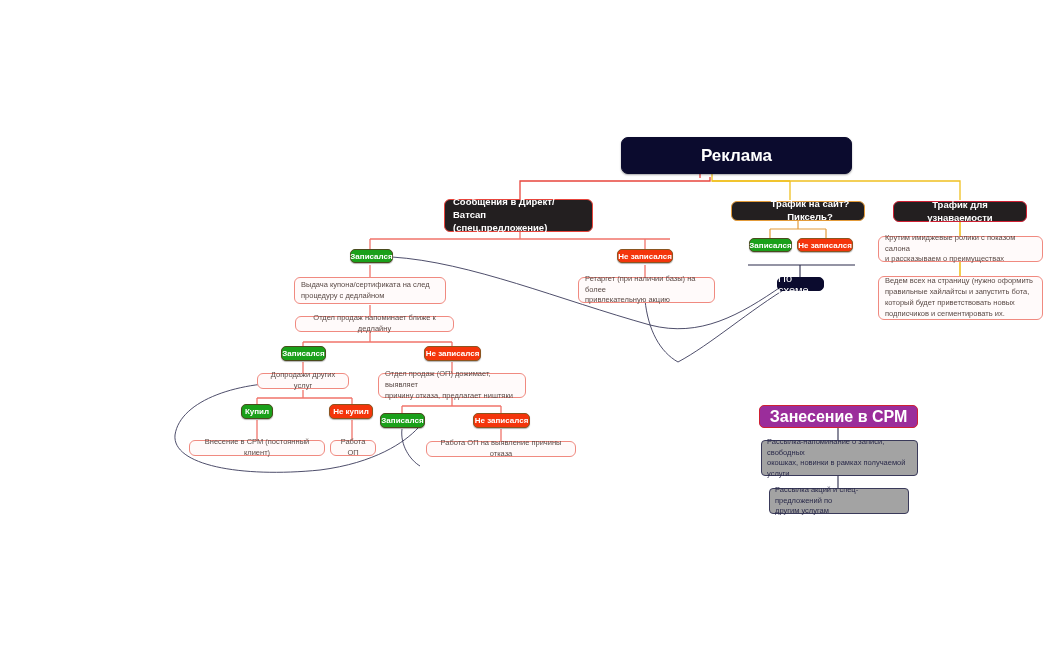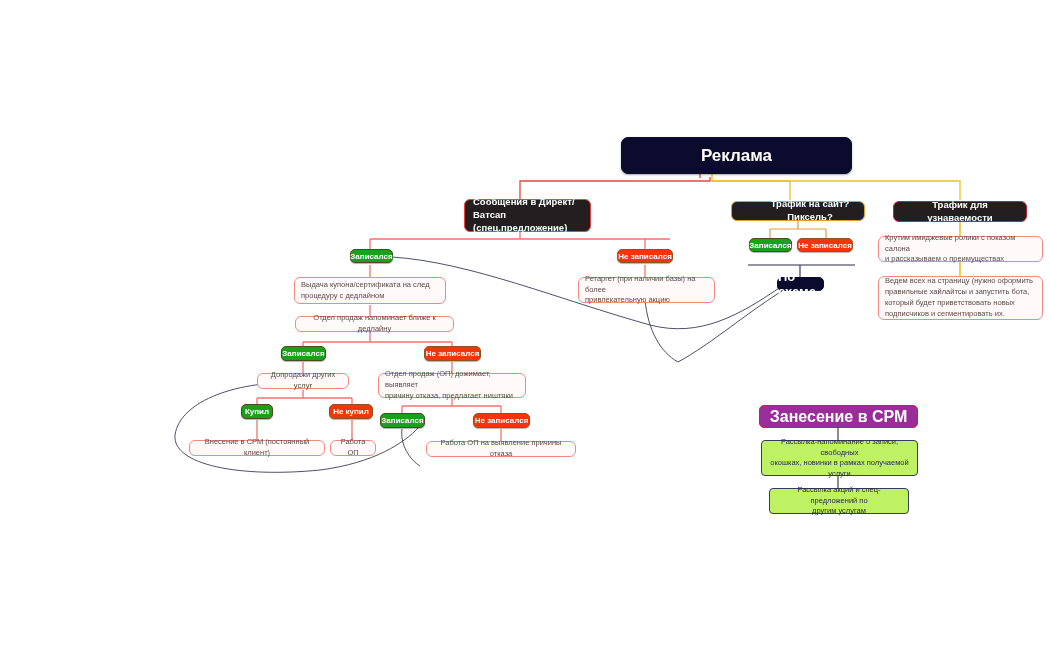--- a/index.html
+++ b/index.html
@@ -84,43 +84,42 @@
     padding: 3px 6px;
     border-radius: 6px;
     line-height: 1.45;
   }
   .n-light.center { justify-content: center; text-align: center; }
   
   .n-navy {
     background: #0b0b2e;
     border: 1px solid #0b0b2e;
     color: #ffffff;
-    font-size: 13px;
-    justify-content: center;
-    border-radius: 5px;
-    font-weight: bold;
+    font-size: 11px;
+    justify-content: center;
+    border-radius: 5px;
   }
   
   .n-purple {
     background: #9b2d9b;
     border: 1.6px solid #cf2033;
     color: #ffffff;
     font-size: 16px;
     font-weight: bold;
     justify-content: center;
     border-radius: 5px;
   }
   
   .n-grey {
-    background: #bef264;
+    background: #a3a3a3;
     border: 1.3px solid #3a3a5a;
     color: #2a2a4a;
     font-size: 7.5px;
     justify-content: center;
-    text-align: center;
+    text-align: left;
     border-radius: 4px;
     padding: 3px 5px;
     line-height: 1.4;
   }
 </style>
 </head>
 <body>
 
 <div id="canvas">
 
@@ -186,21 +185,21 @@
     <path d="M 402 429 C 400 445, 410 460, 420 466" stroke="#3a3a5a" stroke-width="0.9" fill="none"></path>
 
     <path d="M 838 428 L 838 440" stroke="#2b2b4a" stroke-width="1.1" fill="none"></path>
     <path d="M 838 476 L 838 488" stroke="#2b2b4a" stroke-width="1.1" fill="none"></path>
   </svg>
 
   <div class="node n-root" style="left:621px; top:137px; width:231px; height:37px;">
     <span>Реклама</span>
   </div>
 
-  <div class="node n-dark red-b" style="left:464px; top:199px; width:127px; height:33px;justify-content:center;">
+  <div class="node n-dark red-b" style="left:444px; top:199px; width:149px; height:33px;justify-content:center;">
     <span>Сообщения в Директ/Ватсап
 (спец.предложение)</span>
   </div>
 
   <div class="node n-green" style="left:350px; top:249px; width:43px; height:14px;">
     <span>Записался</span>
   </div>
   <div class="node n-orange" style="left:617px; top:249px; width:56px; height:14px;">
     <span>Не записался</span>
   </div>

